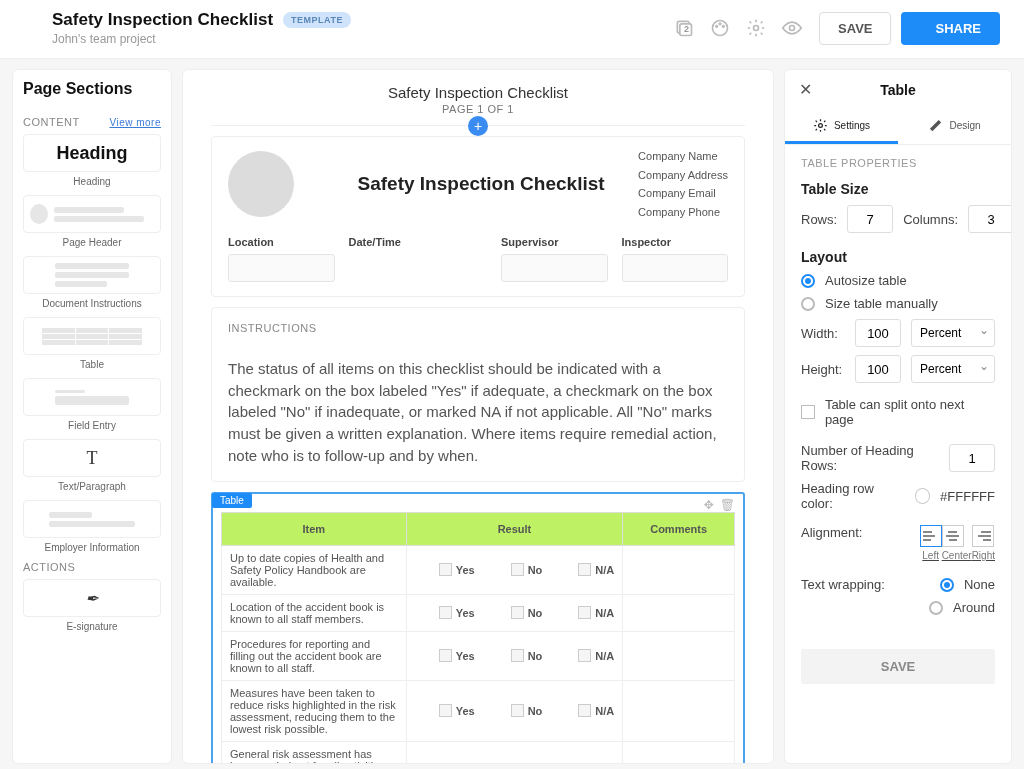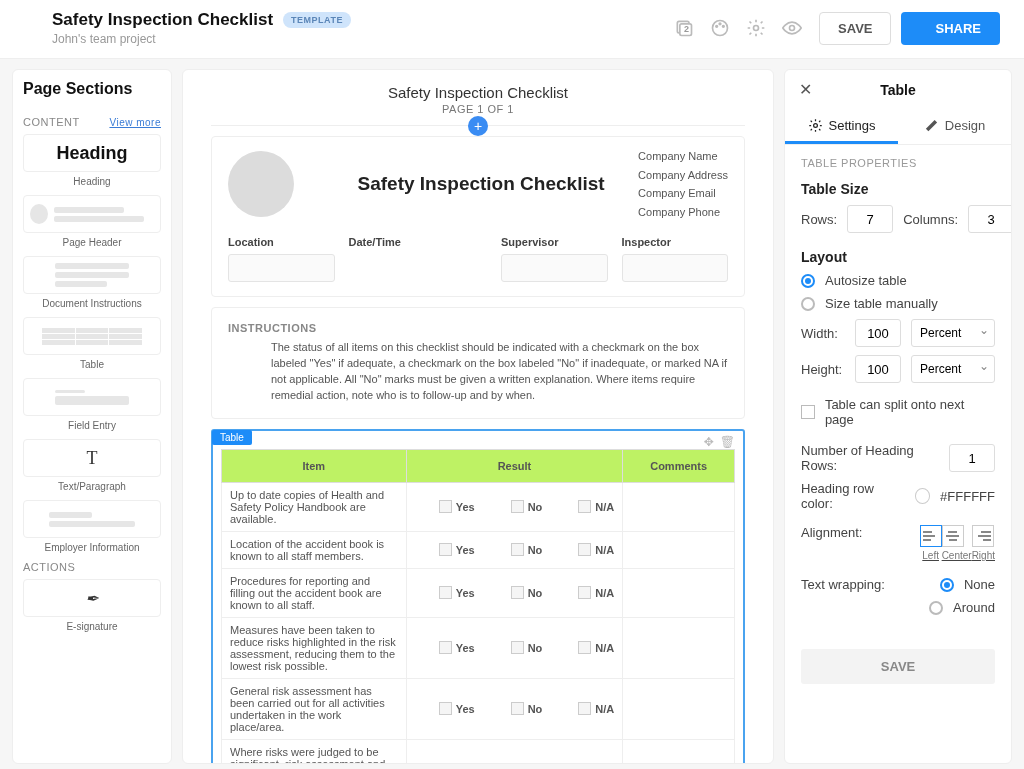--- a/index.html
+++ b/index.html
@@ -48,41 +48,41 @@
 .hb-title { flex:1; text-align:center; font-size:19px; font-weight:700; color:#222; padding-left:30px;}
 .company-info { font-size:11px; color:#555; line-height:1.7;}
 .hb-fields { display:flex; gap:14px; margin-top:14px;}
 .fbox { flex:1;}
 .fbox label { font-size:11px; font-weight:600; color:#444; display:block; margin-bottom:6px;}
 .input { width:100%; height:28px; border:1px solid #e4e4e4; background:#fafafa; border-radius:3px; padding: 0 6px; font-size:11px; color:#888;}
 .dt-row { display:flex; gap:6px;}
 .dt-row .input:first-child { flex:2;} .dt-row .input:last-child { flex:1;}
 
 .instr-block { border:1px solid #eee; border-radius:4px; padding:14px 16px; margin-top:10px; }
-.instr-title { font-size:11px; color:#888; letter-spacing:0.5px; margin-bottom:6px;font-weight:bold;}
-.instr-text { font-size:11px; color:#555; line-height:1.45;margin-left:43px;}
+.instr-title { font-size:11px; color:#888; letter-spacing:0.5px; margin-bottom:24px;}
+.instr-text { font-size:15px; color:#555; line-height:1.45;}
 
 .table-block { border:2px solid #4aa3ef; border-radius:3px; margin-top:10px; position:relative; padding:18px 8px 8px 8px;}
 .tag { position:absolute; top:-1px; left:-1px; background:#1d8cf8; color:#fff; font-size:10px; padding:2px 8px; border-radius:2px;}
 .tbl-tools { position:absolute; top:4px; right:8px; display:flex; gap:6px; color:#bbb;}
 .tbl-tools span { cursor:pointer; font-size:12px;}
 table.chk { width:100%; border-collapse:collapse; font-size:11px;}
 table.chk th { background:#bef264; padding:10px 8px; font-weight:600; color:#555; border:1px solid #ddd;}
 table.chk td { border:1px solid #eee; padding:6px 8px; color:#555; vertical-align:middle;}
 .res-opts { display:flex; gap:12px; align-items:center; justify-content:center;}
 .res-opts label { display:flex; align-items:center; gap:4px; font-size:11px; font-weight:600;margin-left:24px;}
 .chkbox { width:13px; height:13px; border:1px solid #ccc; background:#f5f5f5; display:inline-block;}
 
 
 .right { width:228px; background:#fff; border:1px solid #eee; border-radius:6px; padding:12px 0; overflow-y:auto; position:relative;}
 .right::-webkit-scrollbar { width:6px;} .right::-webkit-scrollbar-thumb { background:#ccc; border-radius:3px;}
 .close { position:absolute; top:10px; left:14px; font-size:16px; color:#555; cursor:pointer;}
 .right h3 { text-align:center; font-size:14px; font-weight:700; color:#111; margin-bottom:12px;}
 .tabs { display:flex; border-bottom:1px solid #eee;}
-.tab { flex:1; text-align:center; padding:8px 0; font-size:13px; color:#555; border-bottom:3px solid transparent; display:flex; align-items:center; justify-content:center; gap:6px; cursor:pointer;}
+.tab { flex:1; text-align:center; padding:8px 0; font-size:10px; color:#555; border-bottom:3px solid transparent; display:flex; align-items:center; justify-content:center; gap:6px; cursor:pointer;}
 .tab.active { border-bottom-color:#1d8cf8; color:#222;}
 .pane { padding:12px 16px; font-size:13px; color:#444;}
 .pane-title { font-size:11px; color:#999; letter-spacing:0.5px; margin-bottom:12px;}
 .sec-h { font-size:14px; font-weight:700; color:#222; margin:8px 0;}
 .row { display:flex; align-items:center; gap:10px; margin:8px 0; font-size:13px;}
 .num-input { width:46px; height:28px; border:1px solid #ddd; text-align:center; border-radius:3px; font-size:13px;}
 .radio { width:14px; height:14px; border:2px solid #bbb; border-radius:50%; display:inline-block; position:relative;}
 .radio.on { border-color:#1d8cf8;} .radio.on::after { content:""; position:absolute; inset:2px; background:#1d8cf8; border-radius:50%;}
 .sel { height:28px; border:1px solid #ddd; border-radius:3px; padding:0 20px 0 8px; font-size:12px; background:#fff; appearance:none; position:relative;}
 .sel-wrap { position:relative; display:inline-block;}

